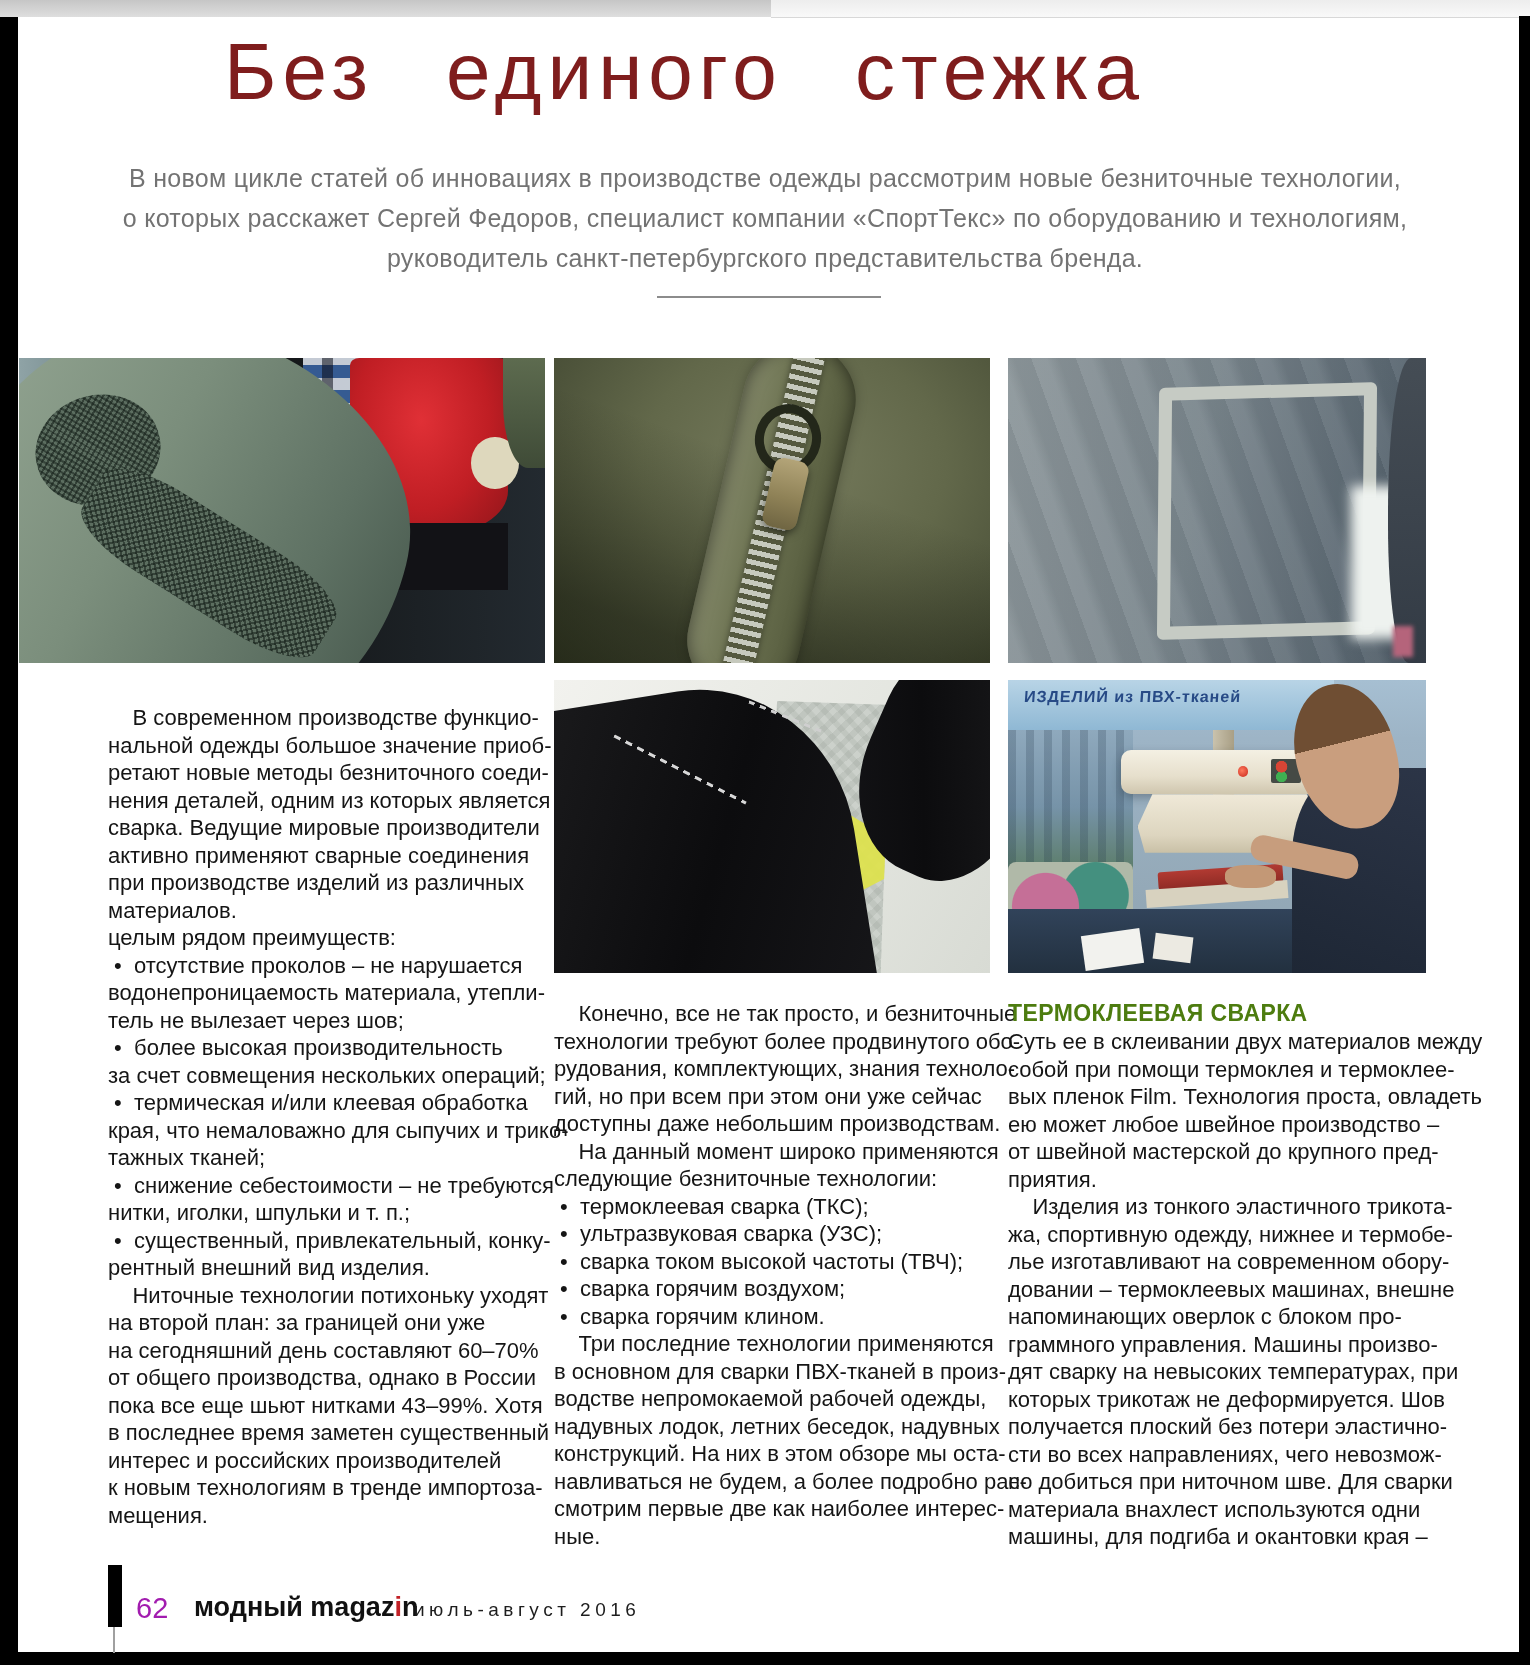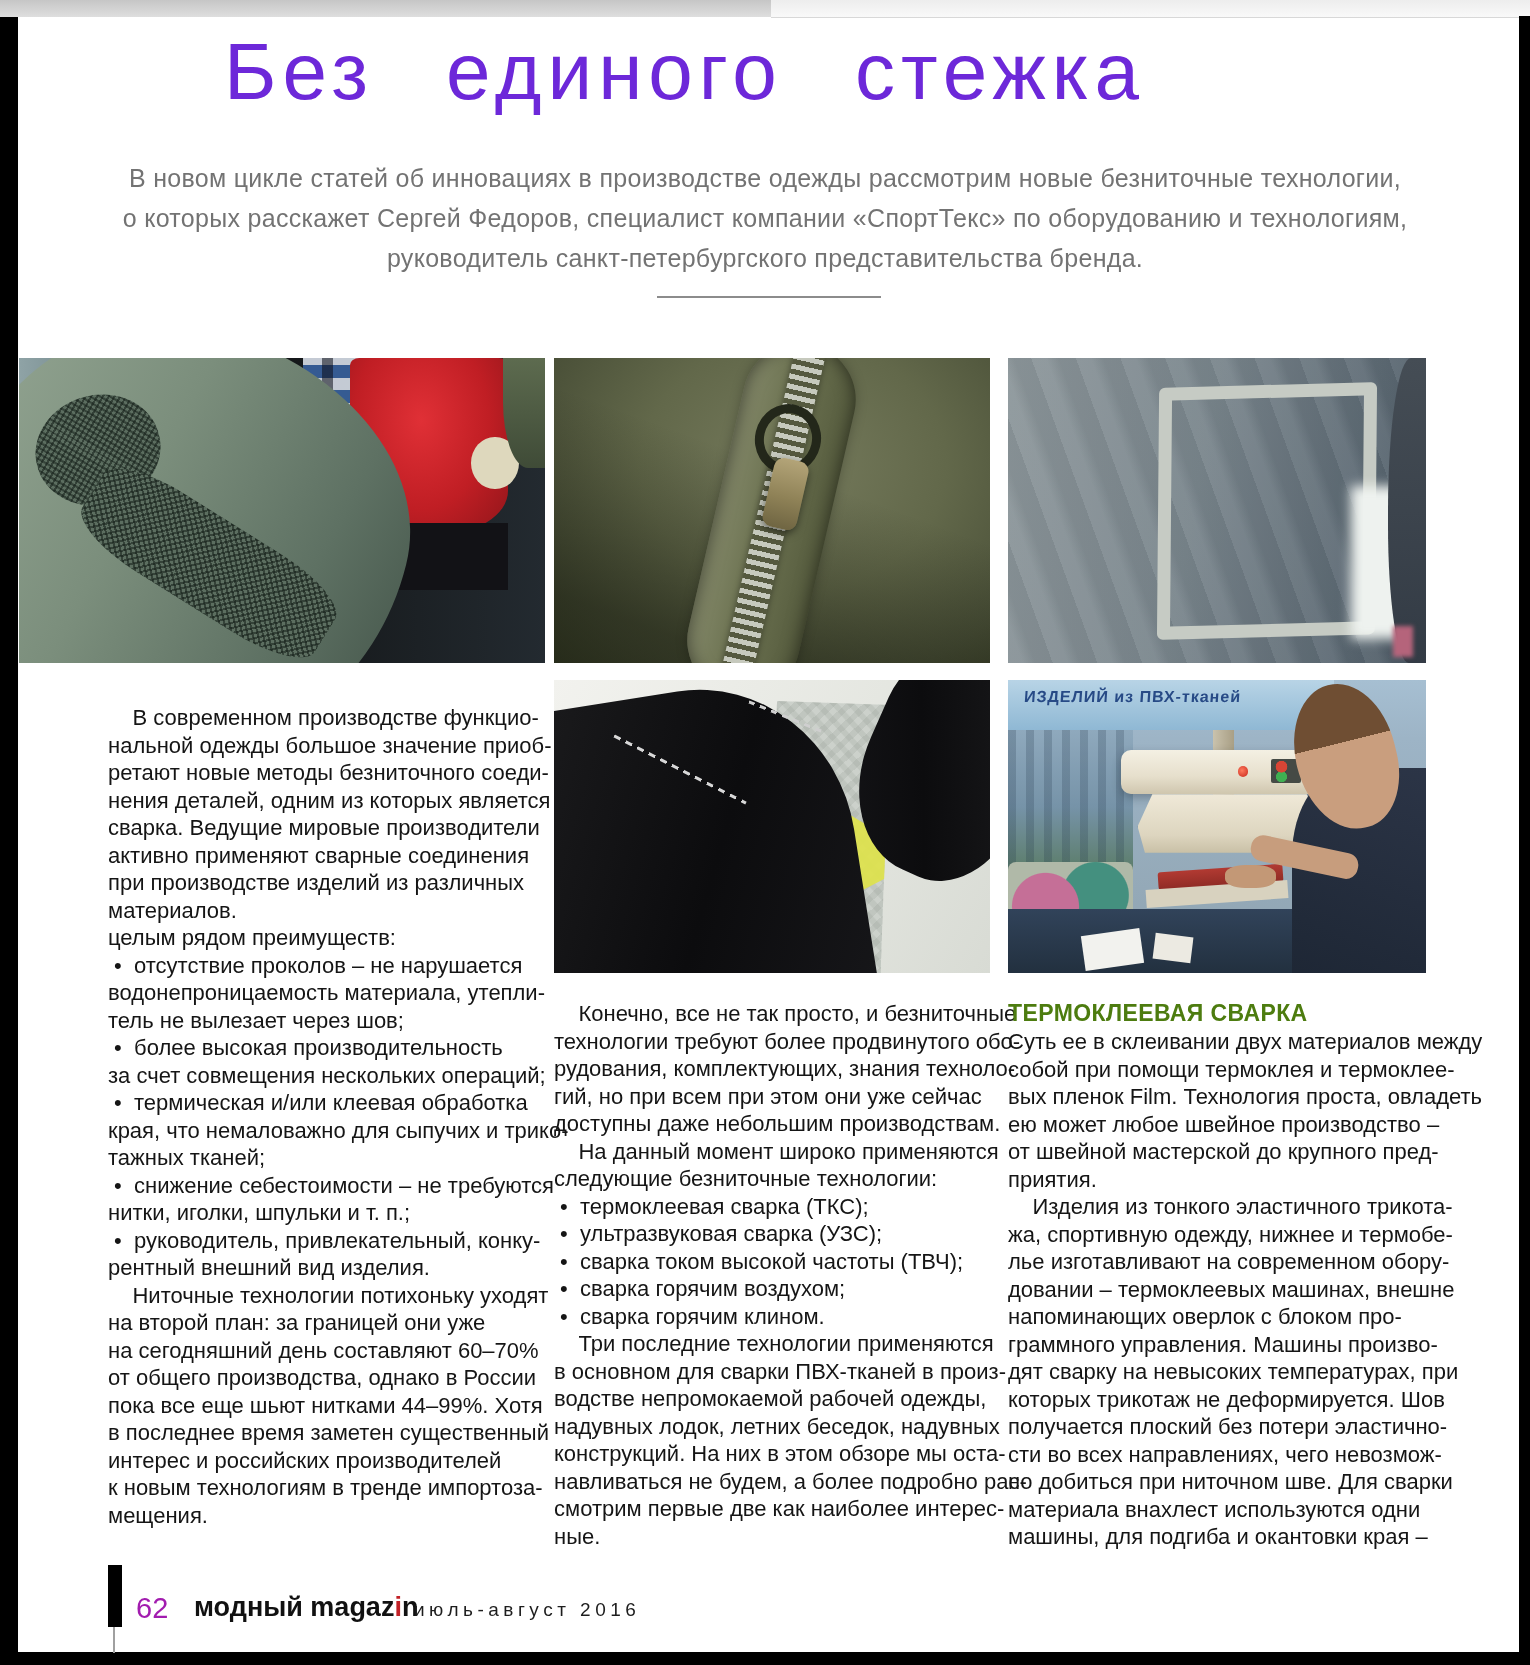--- a/index.html
+++ b/index.html
@@ -10,21 +10,21 @@
   .strip-left{position:absolute;left:0;top:0;width:771px;height:17px;
               background:linear-gradient(180deg,#c6c6c6,#dedede);}
   .strip-right{position:absolute;left:771px;top:0;width:759px;height:17px;
                background:linear-gradient(180deg,#ededed,#f9f9f9);border-bottom:1px solid #d8d8d8;}
   .border-left{position:absolute;left:0;top:17px;width:18px;height:1648px;background:#000;}
   .border-right{position:absolute;left:1519px;top:16px;width:11px;height:1649px;background:#000;}
   .border-bottom{position:absolute;left:0;top:1652px;width:1530px;height:13px;background:#000;}
 
   
   .title{position:absolute;left:0;top:26px;width:1369px;text-align:center;
-         font-size:80px;line-height:92px;color:#6d28d9;font-weight:400;
+         font-size:80px;line-height:92px;color:#7f1d1d;font-weight:400;
          letter-spacing:6px;word-spacing:44px;}
   .lede{position:absolute;left:0;top:158px;width:1530px;text-align:center;
         font-size:25px;line-height:40px;color:#737373;letter-spacing:.3px;}
   .divider{position:absolute;left:657px;top:296px;width:224px;height:2px;background:#8c8c8c;}
 
   
   .photo{position:absolute;overflow:hidden;background:#777;}
   .photo *{position:absolute;}
   .ph1{left:19px;top:358px;width:526px;height:305px;}
   .ph2{left:554px;top:358px;width:436px;height:305px;}
@@ -250,27 +250,27 @@
       <div class="line"> •  отсутствие проколов – не нарушается</div>
       <div class="line">водонепроницаемость материала, утепли-</div>
       <div class="line">тель не вылезает через шов;</div>
       <div class="line"> •  более высокая производительность</div>
       <div class="line">за счет совмещения нескольких операций;</div>
       <div class="line"> •  термическая и/или клеевая обработка</div>
       <div class="line">края, что немаловажно для сыпучих и трико-</div>
       <div class="line">тажных тканей;</div>
       <div class="line"> •  снижение себестоимости – не требуются</div>
       <div class="line">нитки, иголки, шпульки и т. п.;</div>
-      <div class="line"> •  руководитель, привлекательный, конку-</div>
+      <div class="line"> •  существенный, привлекательный, конку-</div>
       <div class="line">рентный внешний вид изделия.</div>
       <div class="line">    Ниточные технологии потихоньку уходят</div>
       <div class="line">на второй план: за границей они уже</div>
       <div class="line">на сегодняшний день составляют 60–70%</div>
       <div class="line">от общего производства, однако в России</div>
-      <div class="line">пока все еще шьют нитками 44–99%. Хотя</div>
+      <div class="line">пока все еще шьют нитками 43–99%. Хотя</div>
       <div class="line">в последнее время заметен существенный</div>
       <div class="line">интерес и российских производителей</div>
       <div class="line">к новым технологиям в тренде импортоза-</div>
       <div class="line">мещения.</div>
     </div>
   <div class="bodycol col2">
       <div class="line">    Конечно, все не так просто, и безниточные</div>
       <div class="line">технологии требуют более продвинутого обо-</div>
       <div class="line">рудования, комплектующих, знания техноло-</div>
       <div class="line">гий, но при всем при этом они уже сейчас</div>

